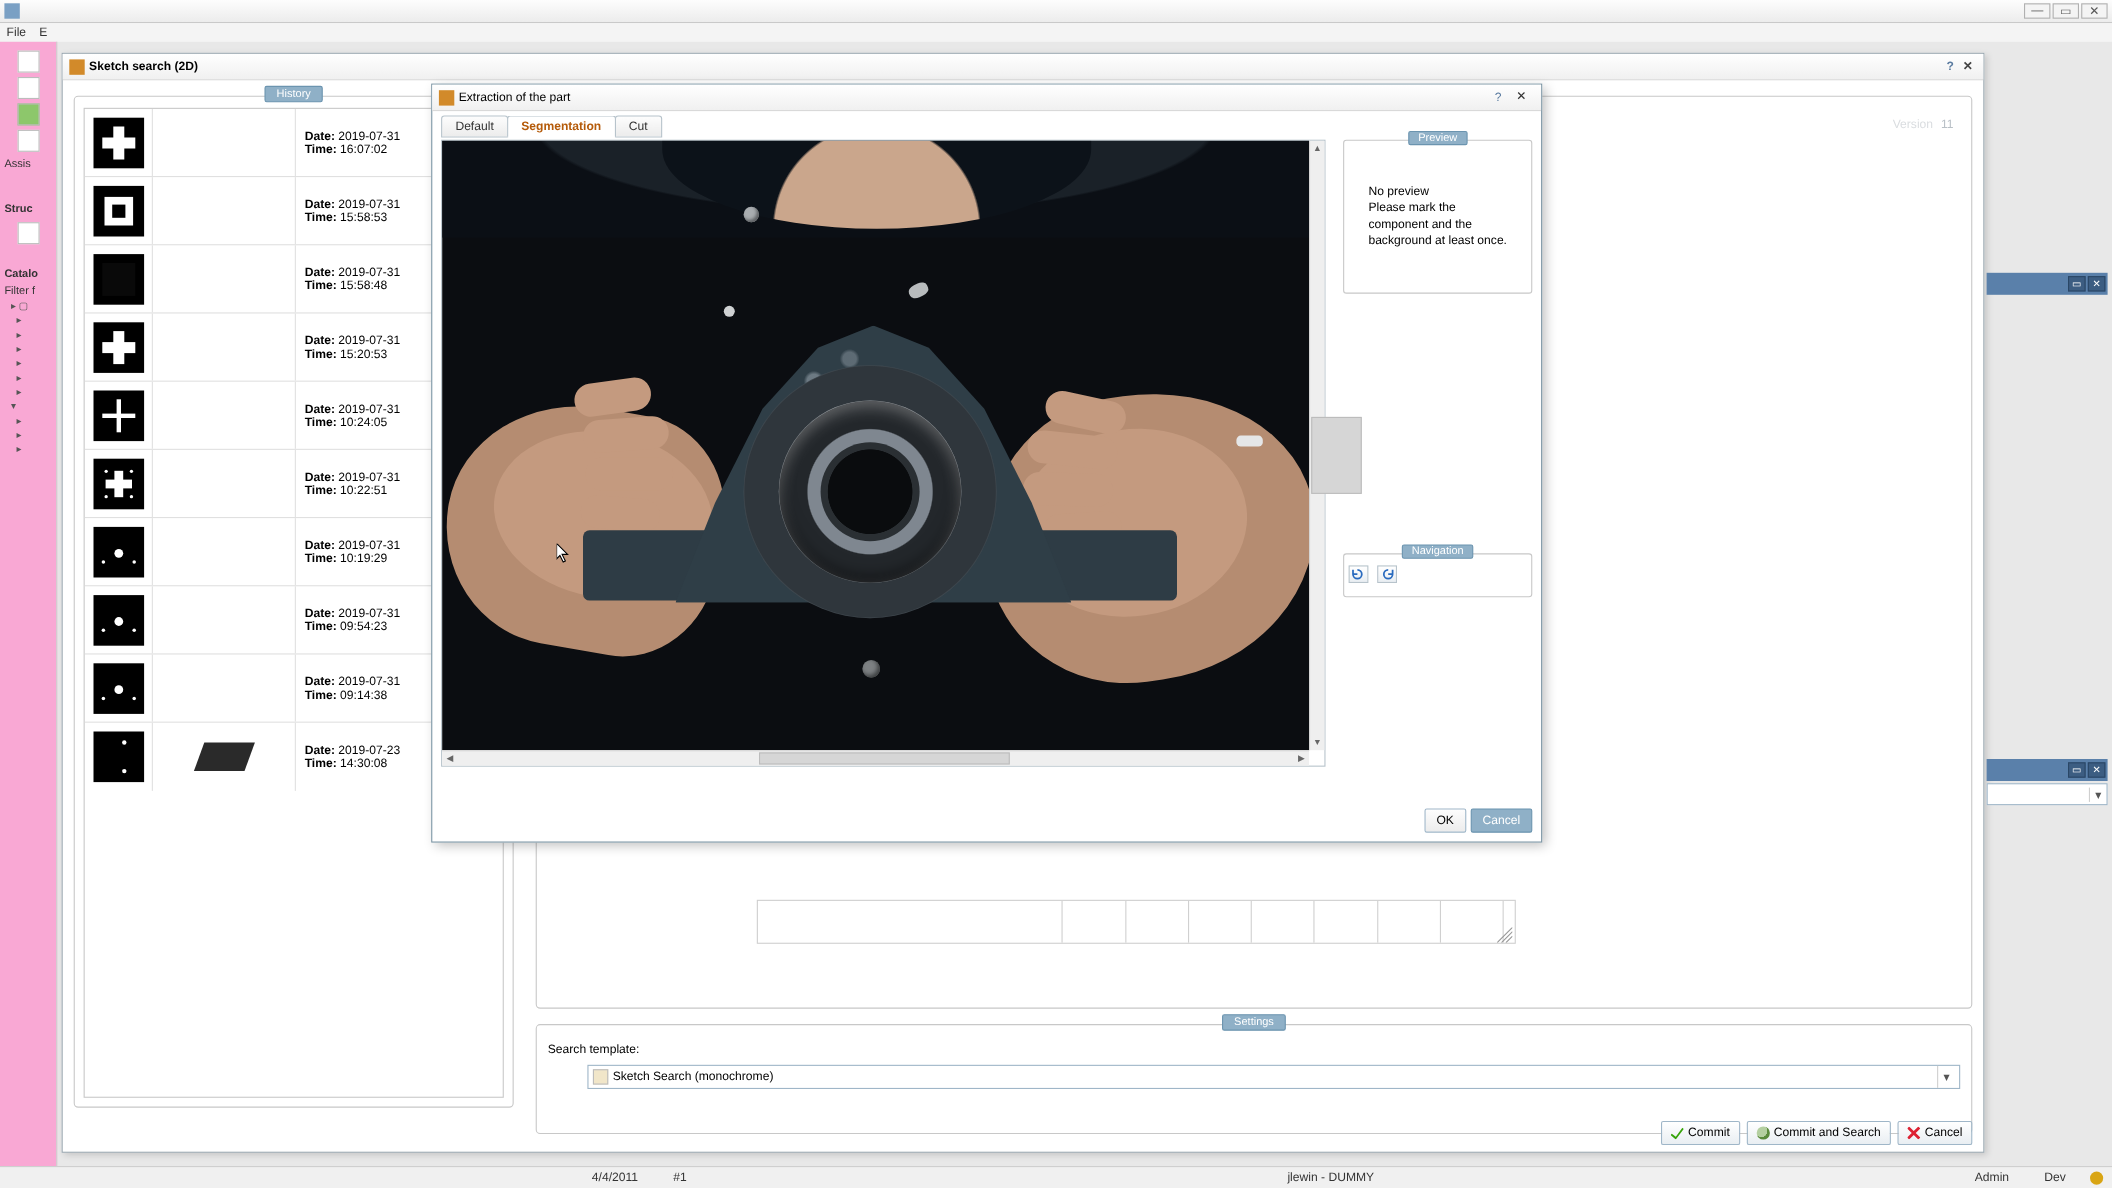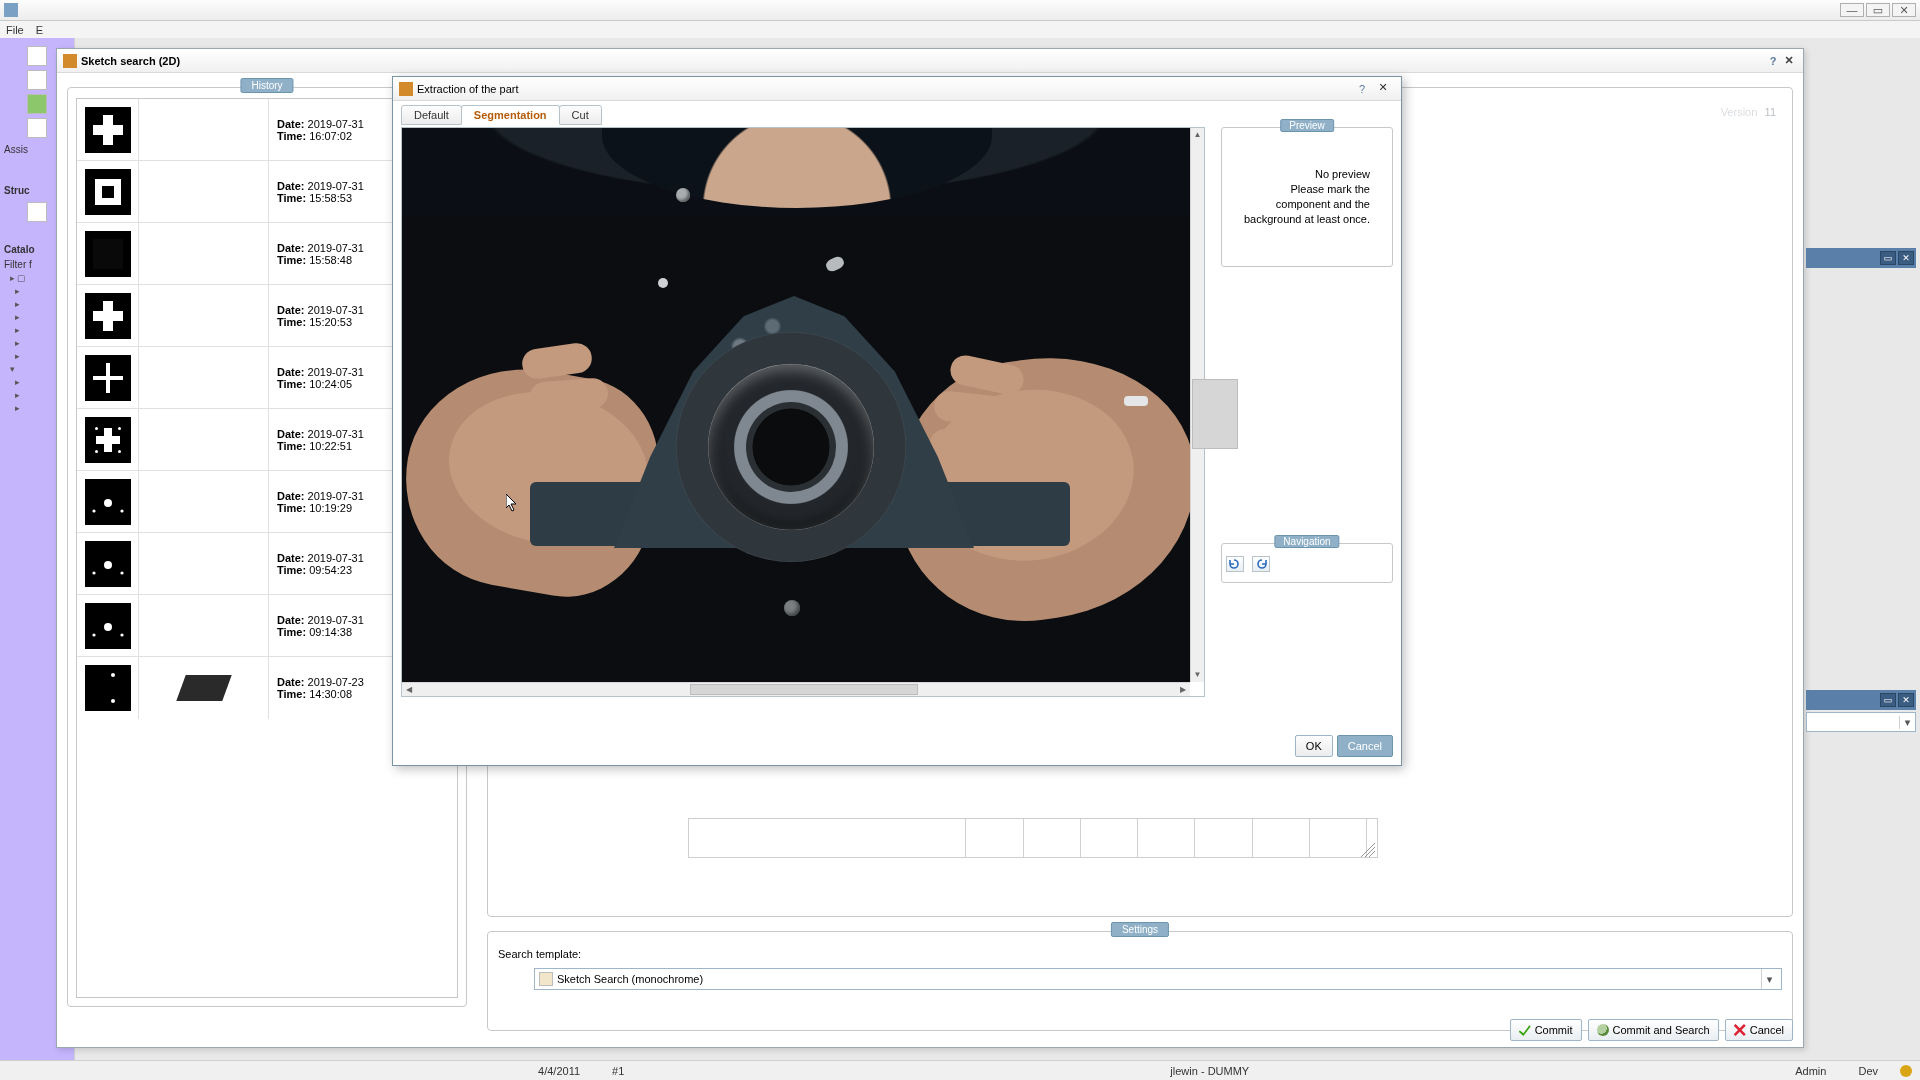--- a/index.html
+++ b/index.html
@@ -6,21 +6,21 @@
   body { background:#e8e8e8; width:1920px; height:1080px; overflow:hidden; position:relative; }
 
   
   .titlebar { background:linear-gradient(#fdfdfd,#ececec); height:21px; display:flex; align-items:center; padding:0 4px; border-bottom:1px solid #c9c9c9; color:#5a5a5a; }
   .titlebar .icon { width:14px; height:14px; background:#7aa0c4; margin-right:6px; }
   .titlebar .spacer { flex:1; }
   .winbtn { width:24px; height:14px; border:1px solid #b0b0b0; background:#f4f4f4; margin-left:2px; display:flex; align-items:center; justify-content:center; }
   .menubar { background:#f4f4f4; height:17px; display:flex; align-items:center; padding:0 6px; gap:12px; color:#333; }
 
   
-  .leftcol { position:absolute; left:0; top:38px; bottom:0; width:75px; background:#c4b5fd; border-right:1px solid #d0d0d0; padding:4px 2px; }
+  .leftcol { position:absolute; left:0; top:38px; bottom:0; width:52px; background:#f9a8d4; border-right:1px solid #d0d0d0; padding:4px 2px; }
   .leftcol .tb { width:20px; height:20px; background:#fff; border:1px solid #bcbcbc; margin:4px auto; }
   .leftcol .lbl { font-size:10px; color:#333; padding:2px 2px; }
   .treechev { font-size:9px; color:#555; padding:0 0 0 8px; line-height:13px; }
 
   
   .sketchwin { position:absolute; left:56px; top:48px; width:1748px; height:1000px; background:#fff; border:1px solid #9aa7b0; box-shadow:2px 2px 6px rgba(0,0,0,.15); }
   .sketchwin-hdr { height:24px; background:linear-gradient(#fff,#f0f0f0); border-bottom:1px solid #d9d9d9; display:flex; align-items:center; padding:0 6px;font-weight:bold; }
   .sketchwin-hdr .ic { width:14px; height:14px; background:#d28a2a; margin-right:4px; }
   .sketchwin-hdr .sp { flex:1; }
   .sketchwin-hdr .q { width:16px; text-align:center; color:#5a7ba0; }
@@ -151,23 +151,23 @@
   .bearing-outer{position:absolute;left:274px;top:204px;width:230px;height:230px;border-radius:50%;background:radial-gradient(circle,#8e959b 0 30%,#4b545b 31% 50%,#2f363c 51% 70%,#4b545b 71% 100%);} 
   .bearing-ring{position:absolute;left:306px;top:236px;width:166px;height:166px;border-radius:50%;background:radial-gradient(circle,#d6dadd 0 22%,#7f8790 23% 48%,#23272b 49% 70%,#a7afb6 71% 100%);box-shadow:inset 0 6px 14px rgba(255,255,255,.3),inset 0 -6px 14px rgba(0,0,0,.5);} 
   .bearing-hole{position:absolute;left:344px;top:274px;width:90px;height:90px;border-radius:50%;background:radial-gradient(circle,#0a0c0e 0 60%,#2a2f33 61% 100%);}
   .cursor{position:absolute;left:104px;top:366px;width:12px;height:18px;}
   .cursor svg{width:12px;height:18px;}
 
   
   .rcol { position:absolute; left:820px; top:22px; right:0; bottom:40px; }
   .grp { position:relative; border:1px solid #c8c8c8; border-radius:3px; padding:10px 8px; margin-bottom:16px; }
   .grp .title { position:absolute; top:-9px; left:50%; transform:translateX(-50%); background:#8fb0c7; color:#fff; padding:0 8px; border:1px solid #6b94af; border-radius:2px; font-size:10px; }
-  .prev-grp { height:140px; text-align:right; display:flex; align-items:center; justify-content:center; }
+  .prev-grp { height:140px; text-align:left; display:flex; align-items:center; justify-content:center; }
   .prev-grp .msg{line-height:15px;}
-  .nav-grp { height:40px; display:flex; gap:8px; align-items:flex-end; padding-left:4px;margin-top:40px; }
+  .nav-grp { height:40px; display:flex; gap:8px; align-items:flex-start; padding-left:4px; }
   .nav-grp .ic{width:18px;height:16px;border:1px solid #b7c3cb;background:linear-gradient(#fff,#e9eef2);display:flex;align-items:center;justify-content:center;}
   .sel-grp { height:86px; }
   .sel-grp .tool{width:20px;height:20px;border:1px solid #b7c3cb;background:#fff;margin:2px 0 8px 2px;position:relative;}
   .sel-grp .tool::before{content:"";position:absolute;left:2px;top:2px;width:10px;height:10px;background:#25c425;}
   .sel-grp .tool::after{content:"";position:absolute;right:1px;bottom:1px;width:10px;height:10px;background:#c425c4;}
   .legend-row{display:flex;align-items:center;gap:4px;margin:2px 0;}
   .sw{width:10px;height:10px;}
 
   .dlg-btns { position:absolute; right:0; bottom:0; display:flex; gap:4px; }
   .dbtn { height:22px; border:1px solid #9fb6c8; padding:0 10px; display:flex; align-items:center; border-radius:2px; font-size:11px; }

